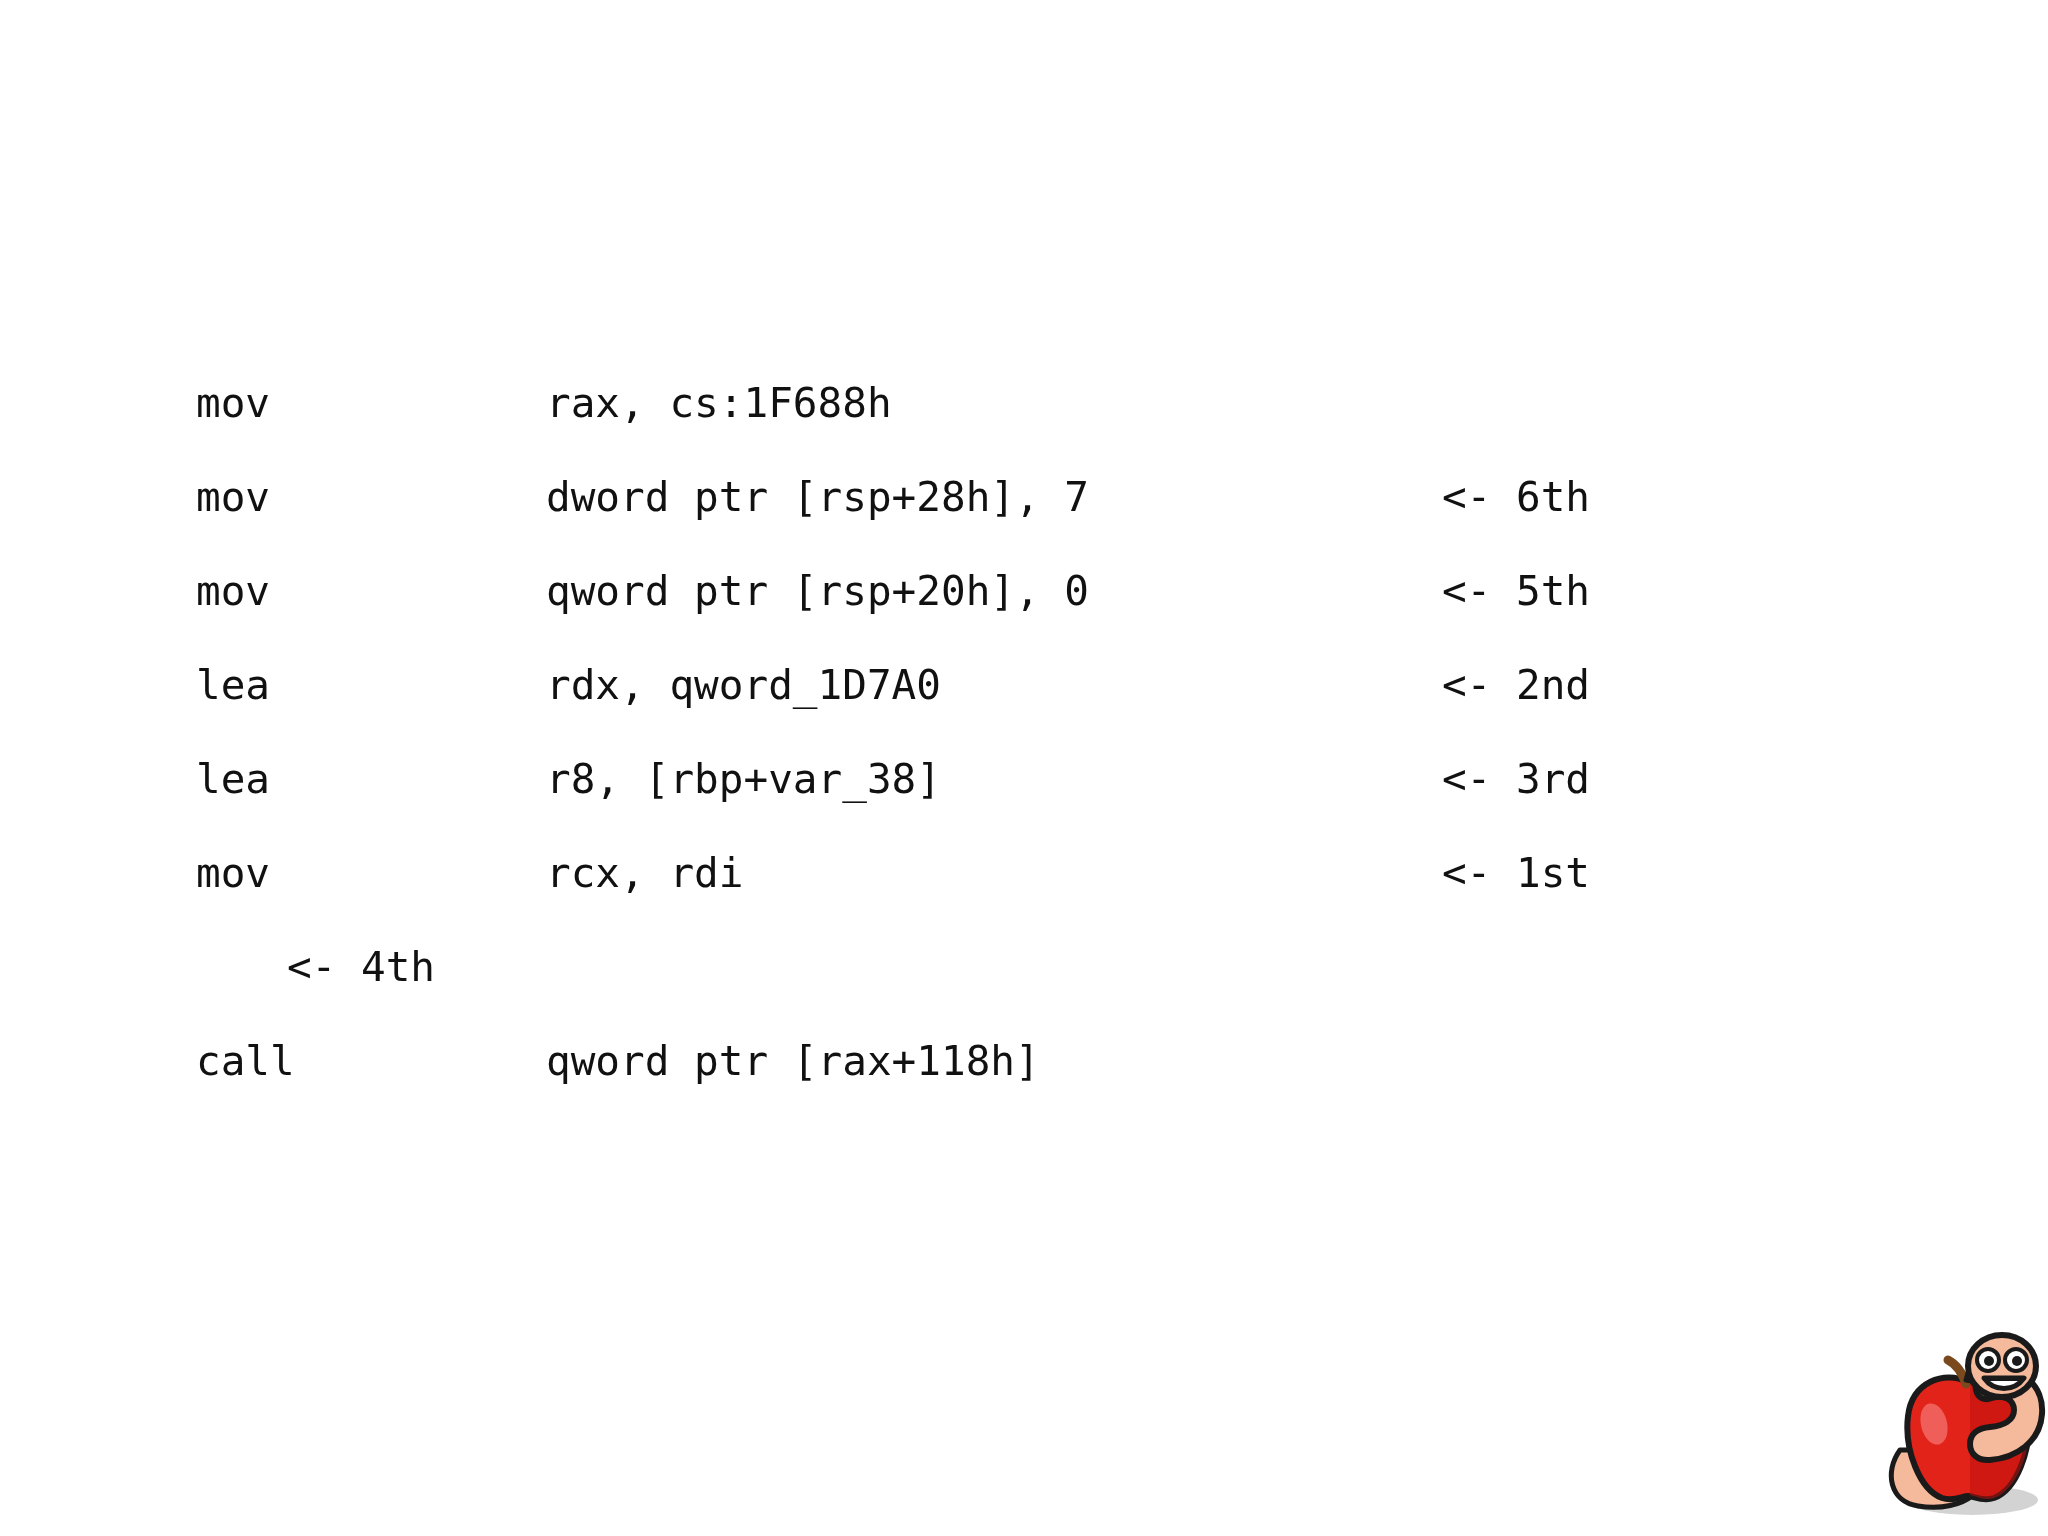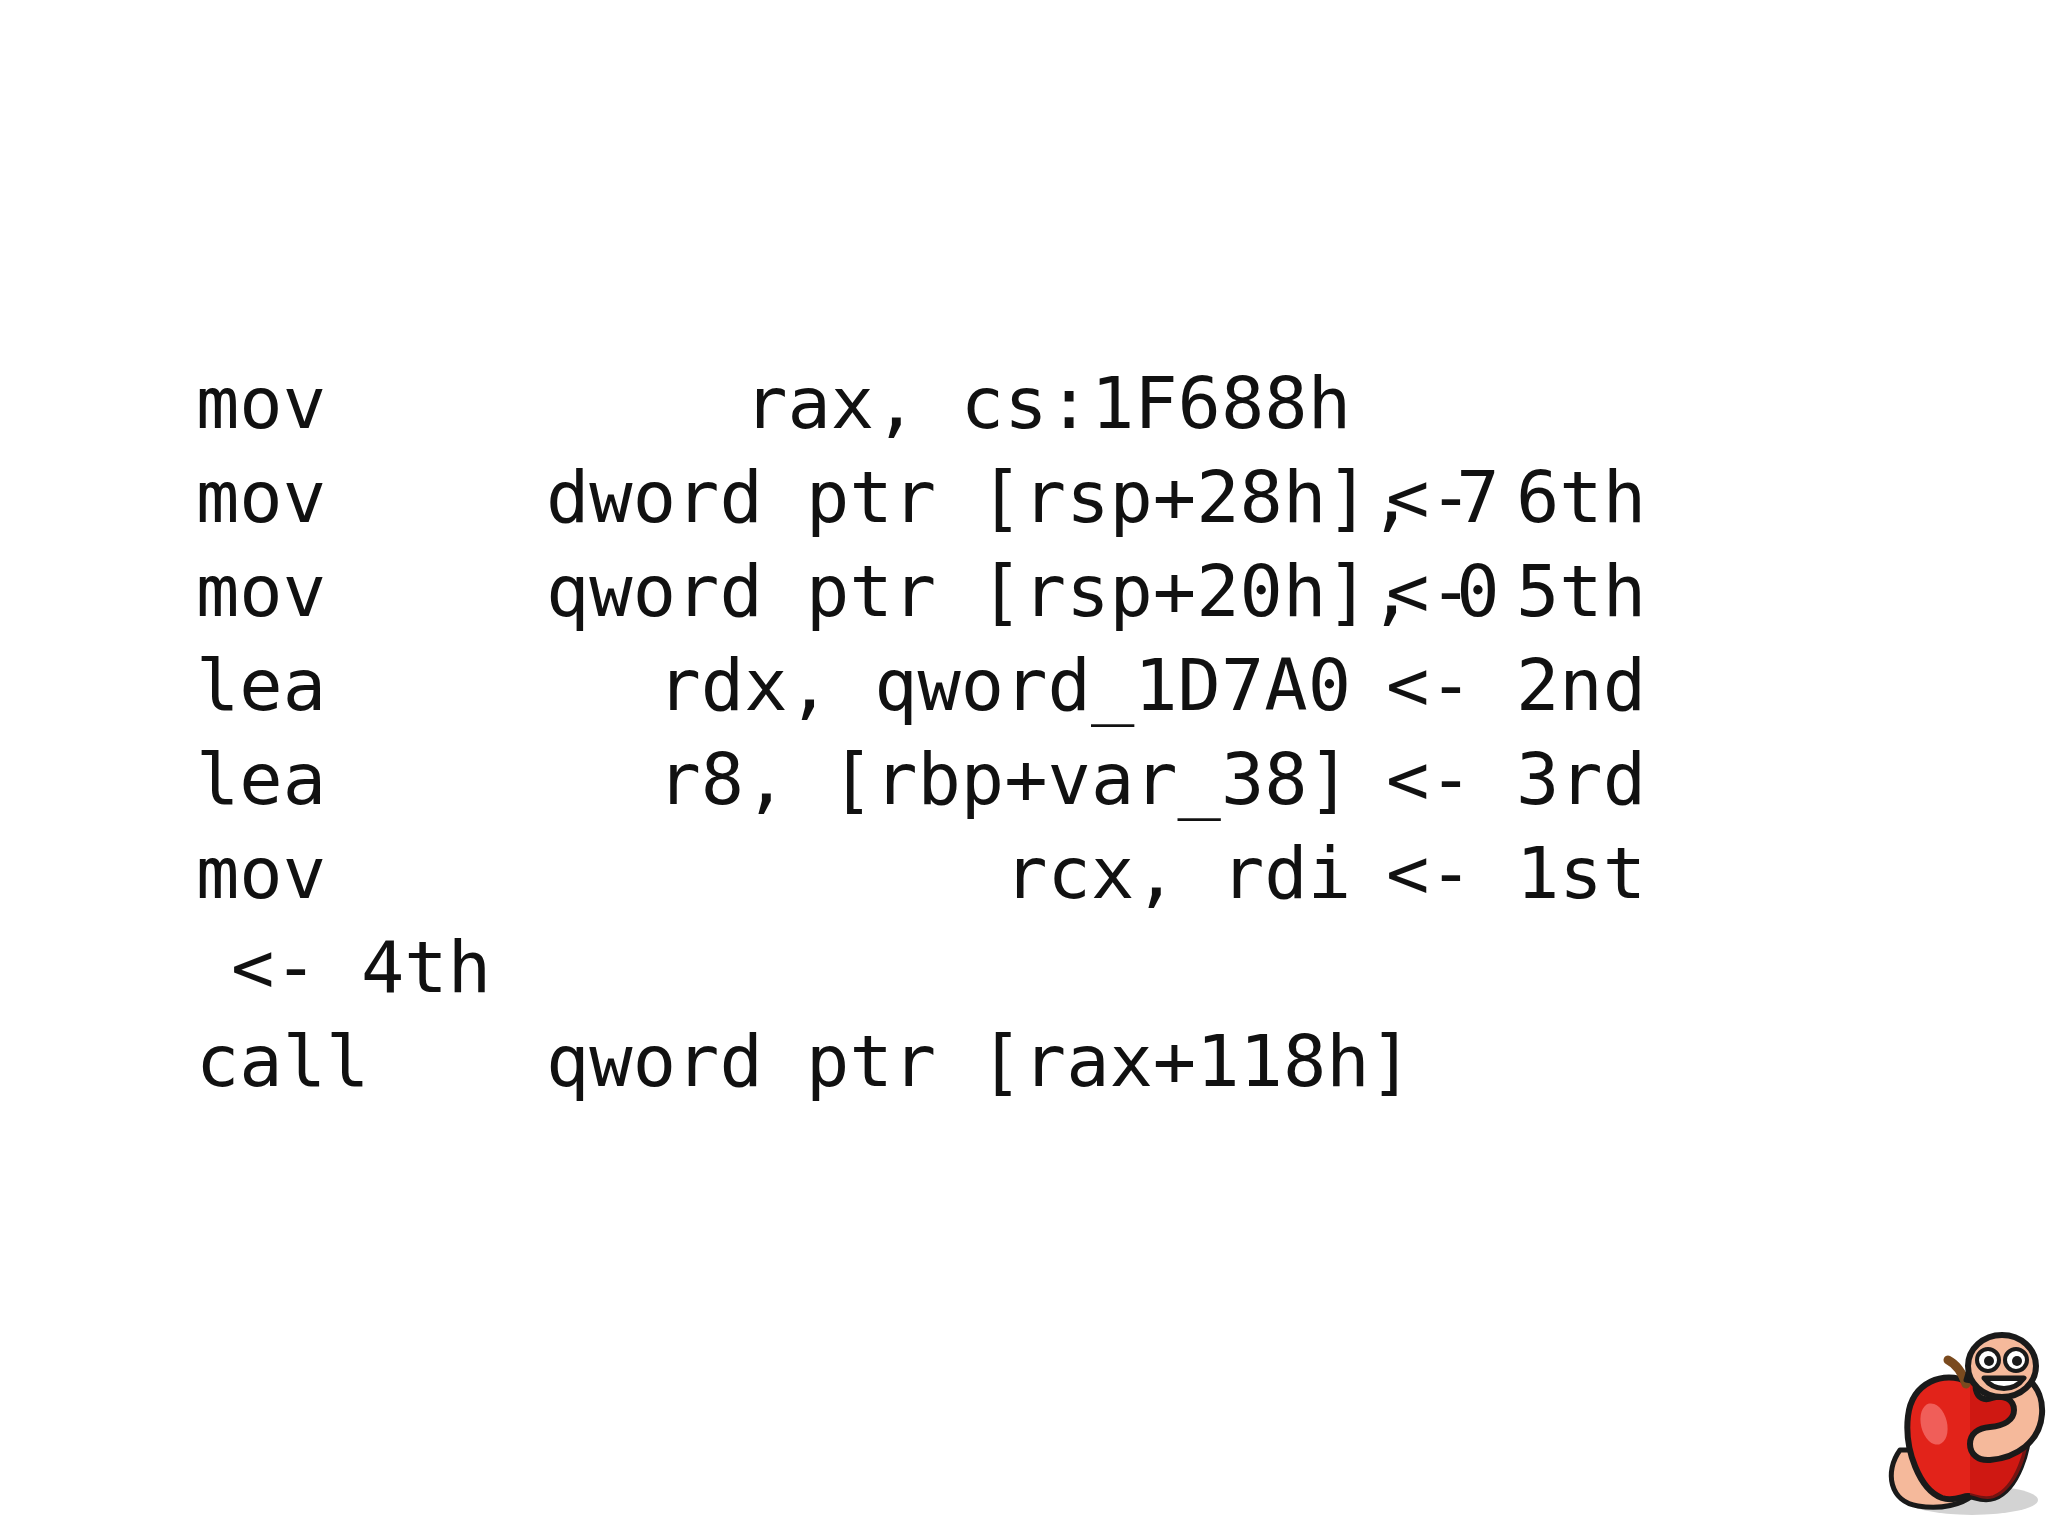--- a/index.html
+++ b/index.html
@@ -25,34 +25,34 @@
     top: 356px;
     width: 1700px;
   }
 
   .asm-line {
     display: flex;
     align-items: baseline;
     height: 94px;
     line-height: 94px;
     white-space: pre;
-    font-size: 72px;
+    font-size: 41px;
     letter-spacing: 0px;
   }
 
   .mnemonic {
     width: 350px;
     flex: 0 0 350px;
     text-align: left;
   }
 
   .operands {
     flex: 0 0 auto;
     width: 805px;
-    text-align: right;
+    text-align: left;
   }
 
   .comment {
     flex: 0 0 auto;
     width: 330px;
     text-align: center;
     white-space: pre;
   }
 
   

